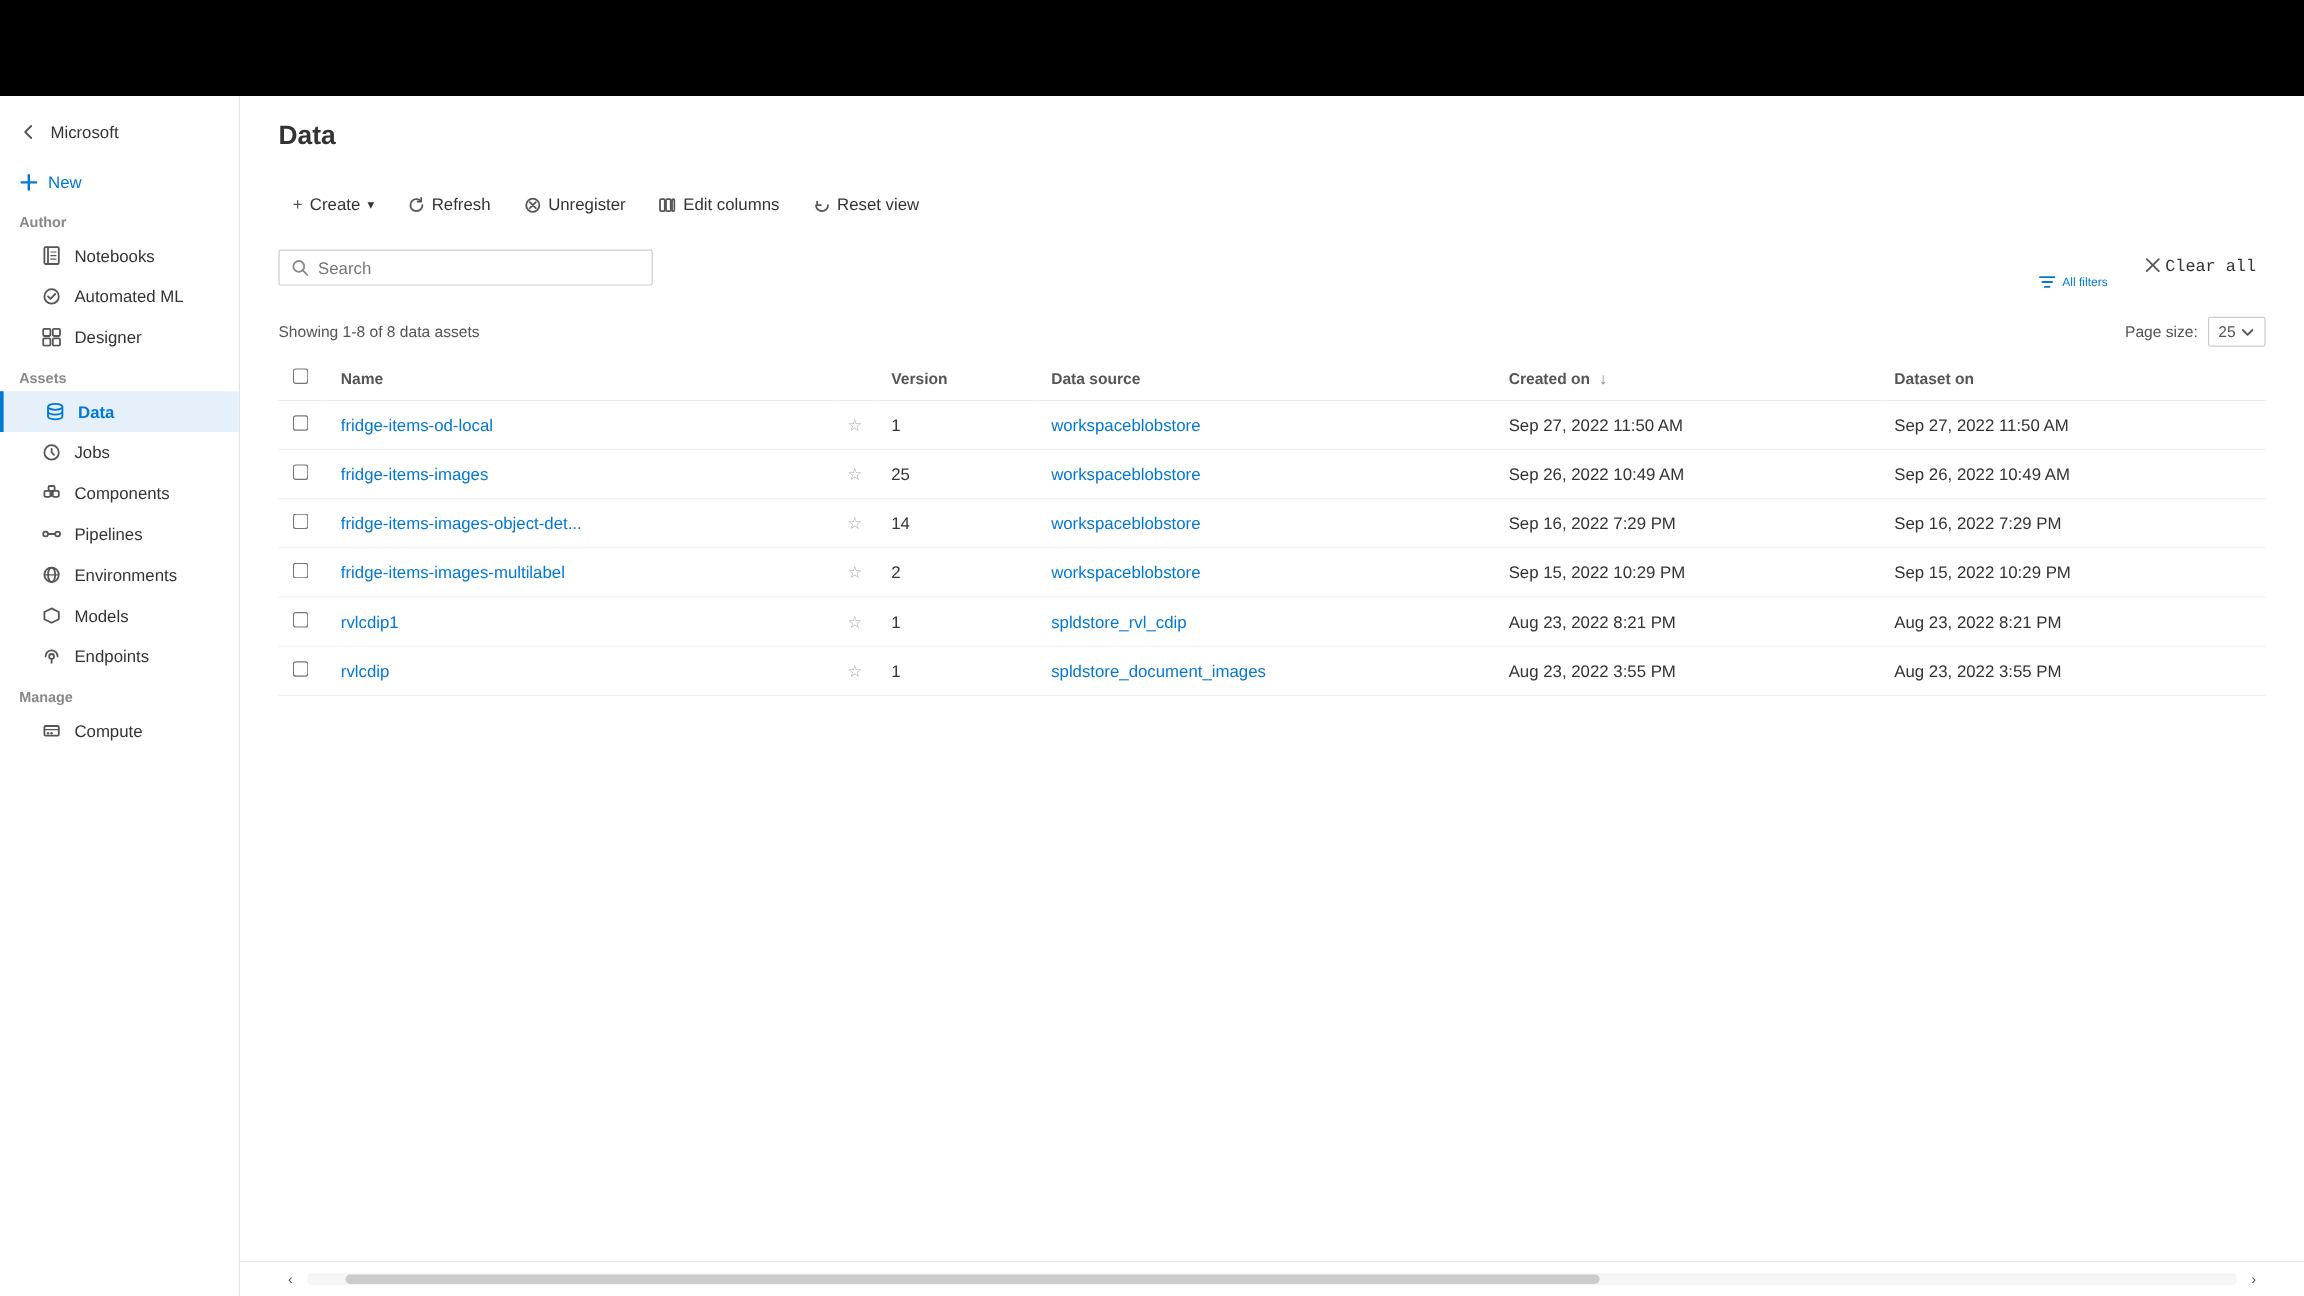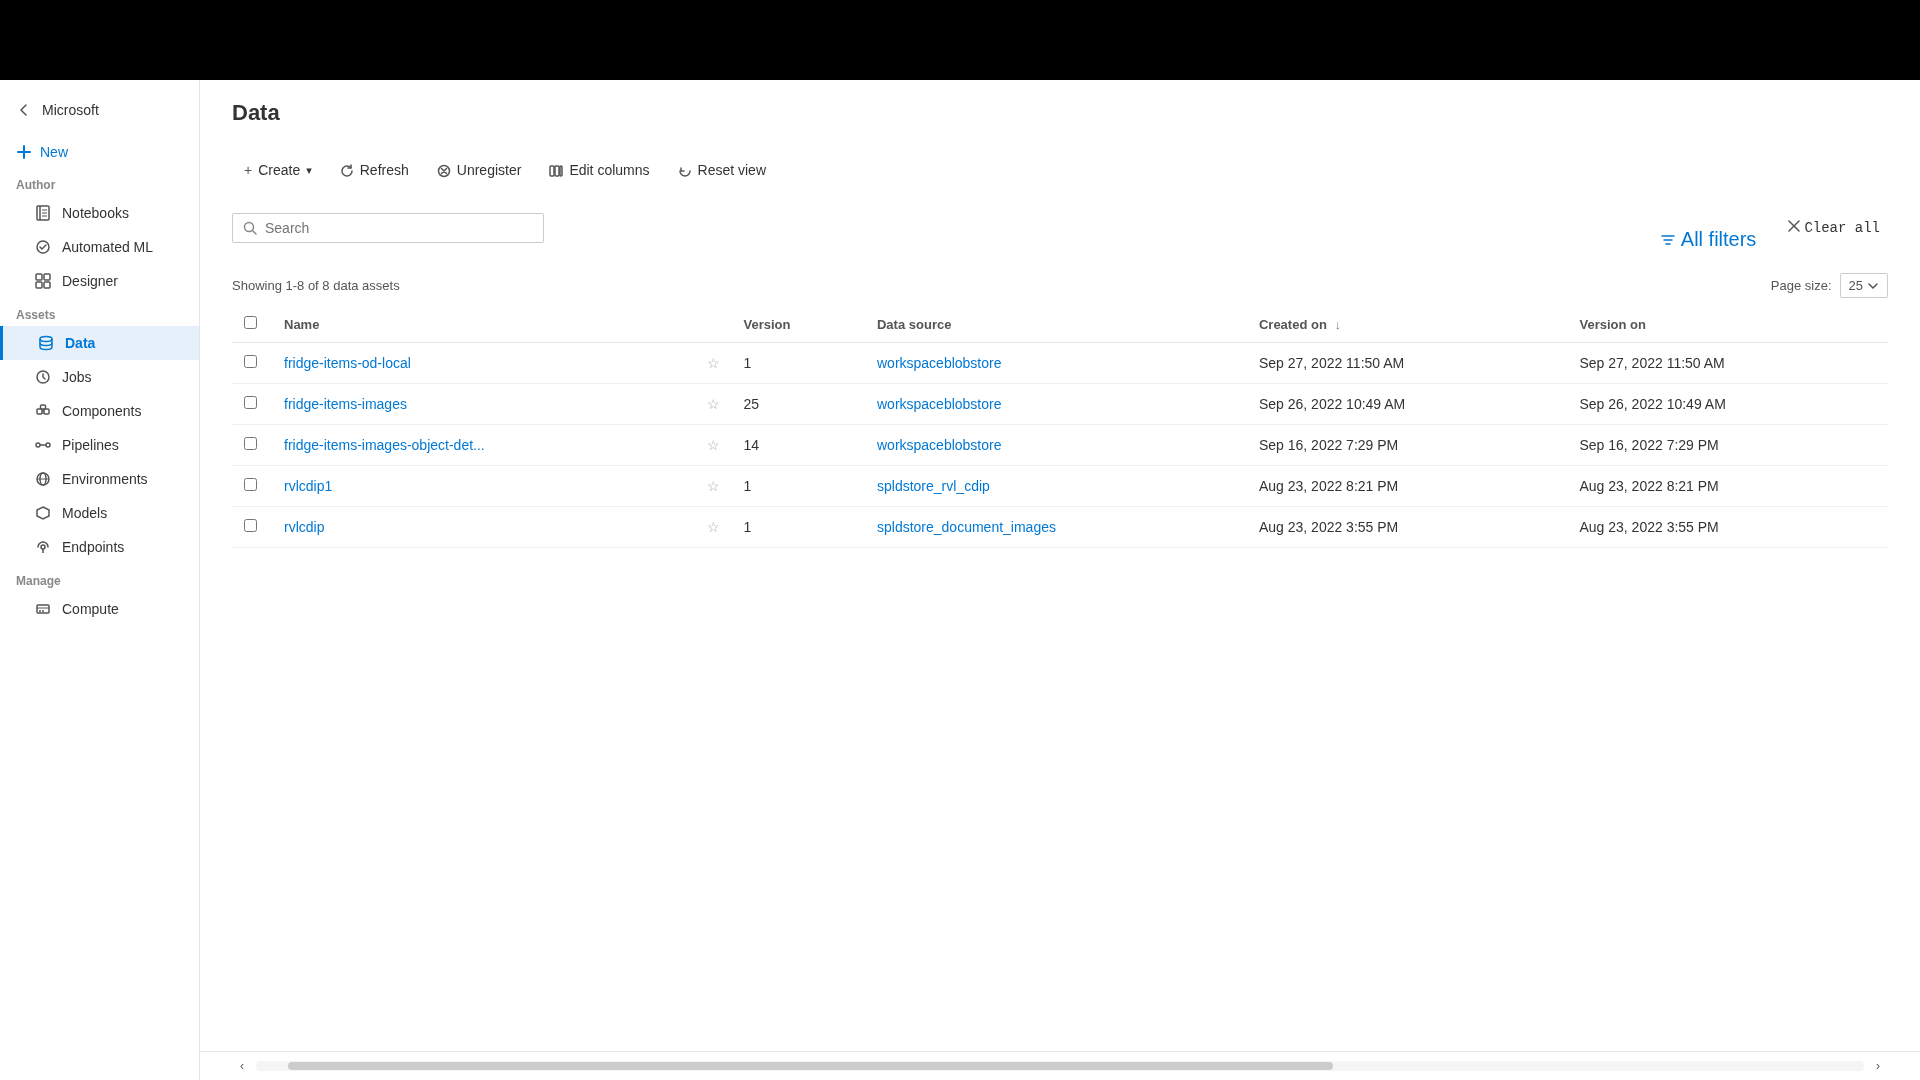--- a/index.html
+++ b/index.html
@@ -179,21 +179,21 @@
     .filter-spacer { flex: 1; }
 
     .all-filters-btn {
       display: flex;
       align-items: center;
       gap: 6px;
       padding: 6px 12px;
       border: none;
       background: transparent;
       color: #0078d4;
-      font-size: 20px;
+      font-size: 10px;
       cursor: pointer;
       margin-top: 24px;
     }
 
     .clear-all-btn {
       display: flex;
       gap: 4px;
       padding: 6px 8px;
       border: none;
       background: transparent;
@@ -587,21 +587,21 @@
               <span>Version</span>
             </th>
             <th>
               <span>Data source</span>
             </th>
             <th>
               <span>Created on</span>
               <span class="sort-icon">↓</span>
             </th>
             <th>
-              <span>Version on</span>
+              <span>Dataset on</span>
             </th>
           </tr>
         </thead>
         <tbody id="table-body">
         <tr>
       <td><input type="checkbox" style=""></td>
       <td><a class="data-link">fridge-items-od-local</a></td>
       <td style="text-align:center;color:#aaa;cursor:pointer;">☆</td>
       <td>1</td>
       <td><a class="data-link">workspaceblobstore</a></td>
@@ -621,20 +621,29 @@
       <td><input type="checkbox" style=""></td>
       <td><a class="data-link">fridge-items-images-object-det...</a></td>
       <td style="text-align:center;color:#aaa;cursor:pointer;">☆</td>
       <td>14</td>
       <td><a class="data-link">workspaceblobstore</a></td>
       <td>Sep 16, 2022 7:29 PM</td>
       <td>Sep 16, 2022 7:29 PM</td>
     </tr>
             <tr>
       <td><input type="checkbox" style=""></td>
+      <td><a class="data-link">fridge-items-images-multilabel</a></td>
+      <td style="text-align:center;color:#aaa;cursor:pointer;">☆</td>
+      <td>2</td>
+      <td><a class="data-link">workspaceblobstore</a></td>
+      <td>Sep 15, 2022 10:29 PM</td>
+      <td>Sep 15, 2022 10:29 PM</td>
+    </tr>
+            <tr>
+      <td><input type="checkbox" style=""></td>
       <td><a class="data-link">rvlcdip1</a></td>
       <td style="text-align:center;color:#aaa;cursor:pointer;">☆</td>
       <td>1</td>
       <td><a class="data-link">spldstore_rvl_cdip</a></td>
       <td>Aug 23, 2022 8:21 PM</td>
       <td>Aug 23, 2022 8:21 PM</td>
     </tr>
             <tr>
       <td><input type="checkbox" style=""></td>
       <td><a class="data-link">rvlcdip</a></td>

